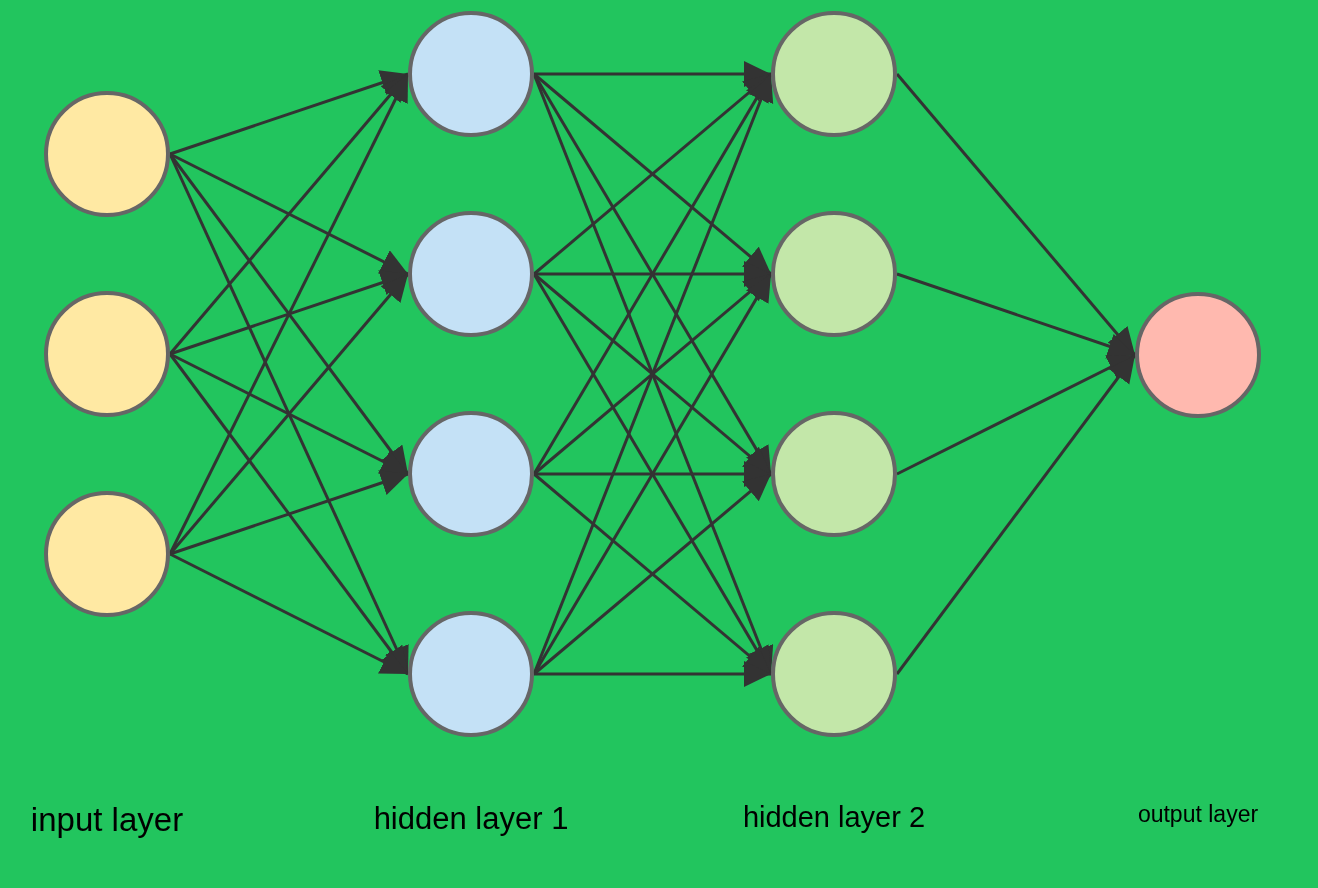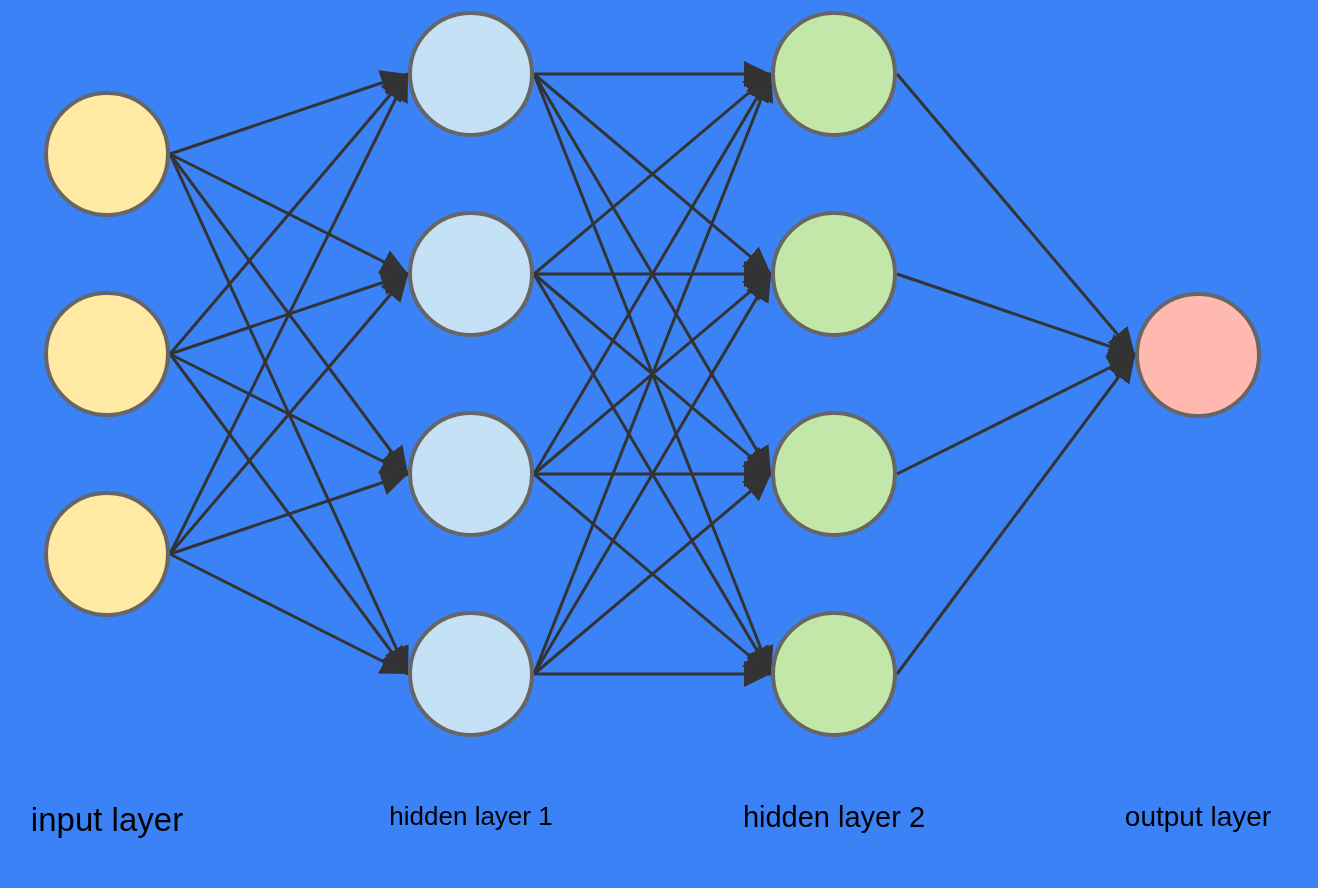--- a/index.html
+++ b/index.html
@@ -4,21 +4,21 @@
 <style>
   html, body {
     margin: 0;
     padding: 0;
     background: #ffffff;
   }
   .canvas {
     position: relative;
     width: 1318px;
     height: 888px;
-    background: #3b82f6;
+    background: #22c55e;
     overflow: hidden;
     font-family: "Liberation Sans", sans-serif;
   }
   .canvas svg {
     position: absolute;
     left: 0;
     top: 0;
   }
   .layer-label {
     position: absolute;
@@ -83,17 +83,17 @@
         <circle cx="471" cy="674" r="61" fill="#C4E1F6" stroke="#666666" stroke-width="4"></circle>
         <circle cx="834" cy="74" r="61" fill="#C3E7A9" stroke="#666666" stroke-width="4"></circle>
         <circle cx="834" cy="274" r="61" fill="#C3E7A9" stroke="#666666" stroke-width="4"></circle>
         <circle cx="834" cy="474" r="61" fill="#C3E7A9" stroke="#666666" stroke-width="4"></circle>
         <circle cx="834" cy="674" r="61" fill="#C3E7A9" stroke="#666666" stroke-width="4"></circle>
         <circle cx="1198" cy="355" r="61" fill="#FFB9AF" stroke="#666666" stroke-width="4"></circle>
       </g>
     </svg>
   <div id="labels">
       <div class="layer-label" style="left: 107px; top: 803px; font-size: 33px; color: rgb(0, 0, 0);">input layer</div>
-      <div class="layer-label" style="left: 471px; top: 803px; font-size: 26px; color: rgb(0, 0, 0);">hidden layer 1</div>
+      <div class="layer-label" style="left: 471px; top: 803px; font-size: 31px; color: rgb(0, 0, 0);">hidden layer 1</div>
       <div class="layer-label" style="left: 834px; top: 803px; font-size: 29px; color: rgb(0, 0, 0);">hidden layer 2</div>
-      <div class="layer-label" style="left: 1198px; top: 803px; font-size: 28px; color: rgb(0, 0, 0); text-align: right;">output layer</div>
+      <div class="layer-label" style="left: 1198px; top: 803px; font-size: 23px; color: rgb(0, 0, 0); text-align: right;">output layer</div>
     </div>
 </div>
 
 </body></html>

